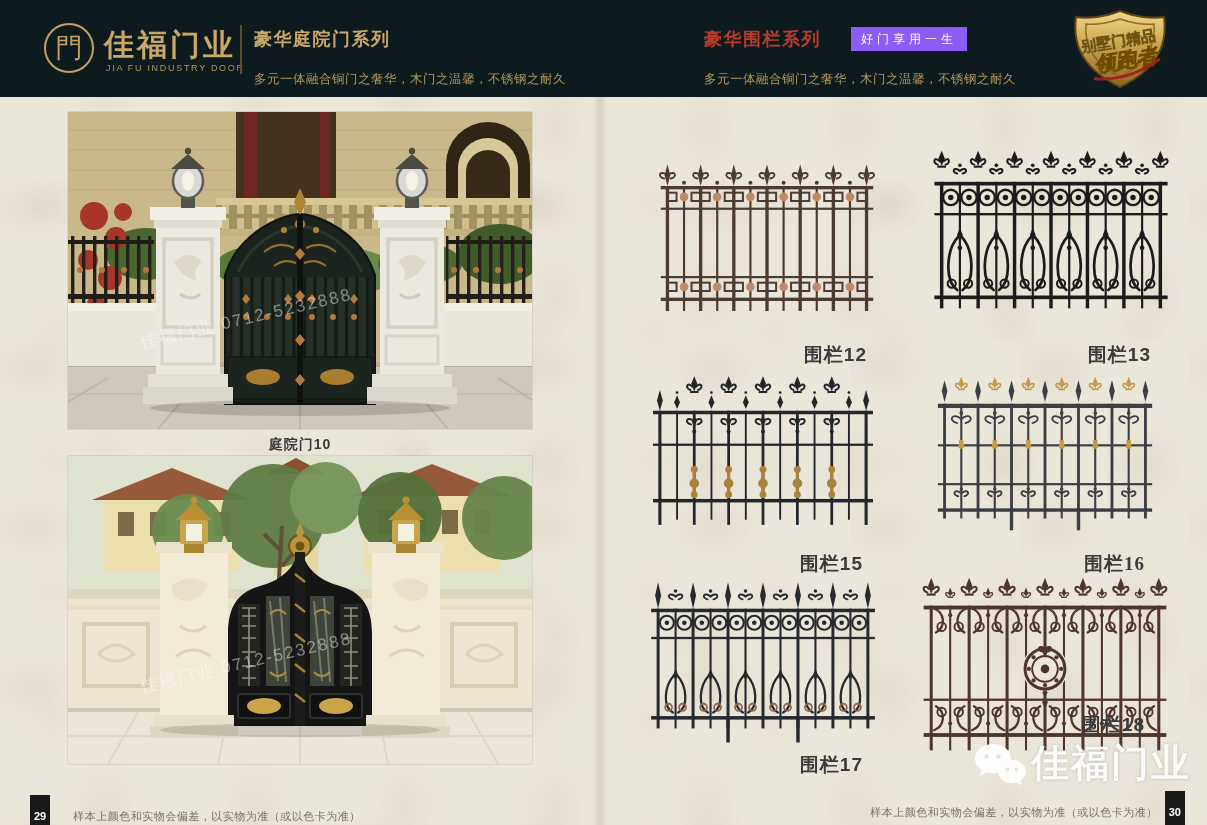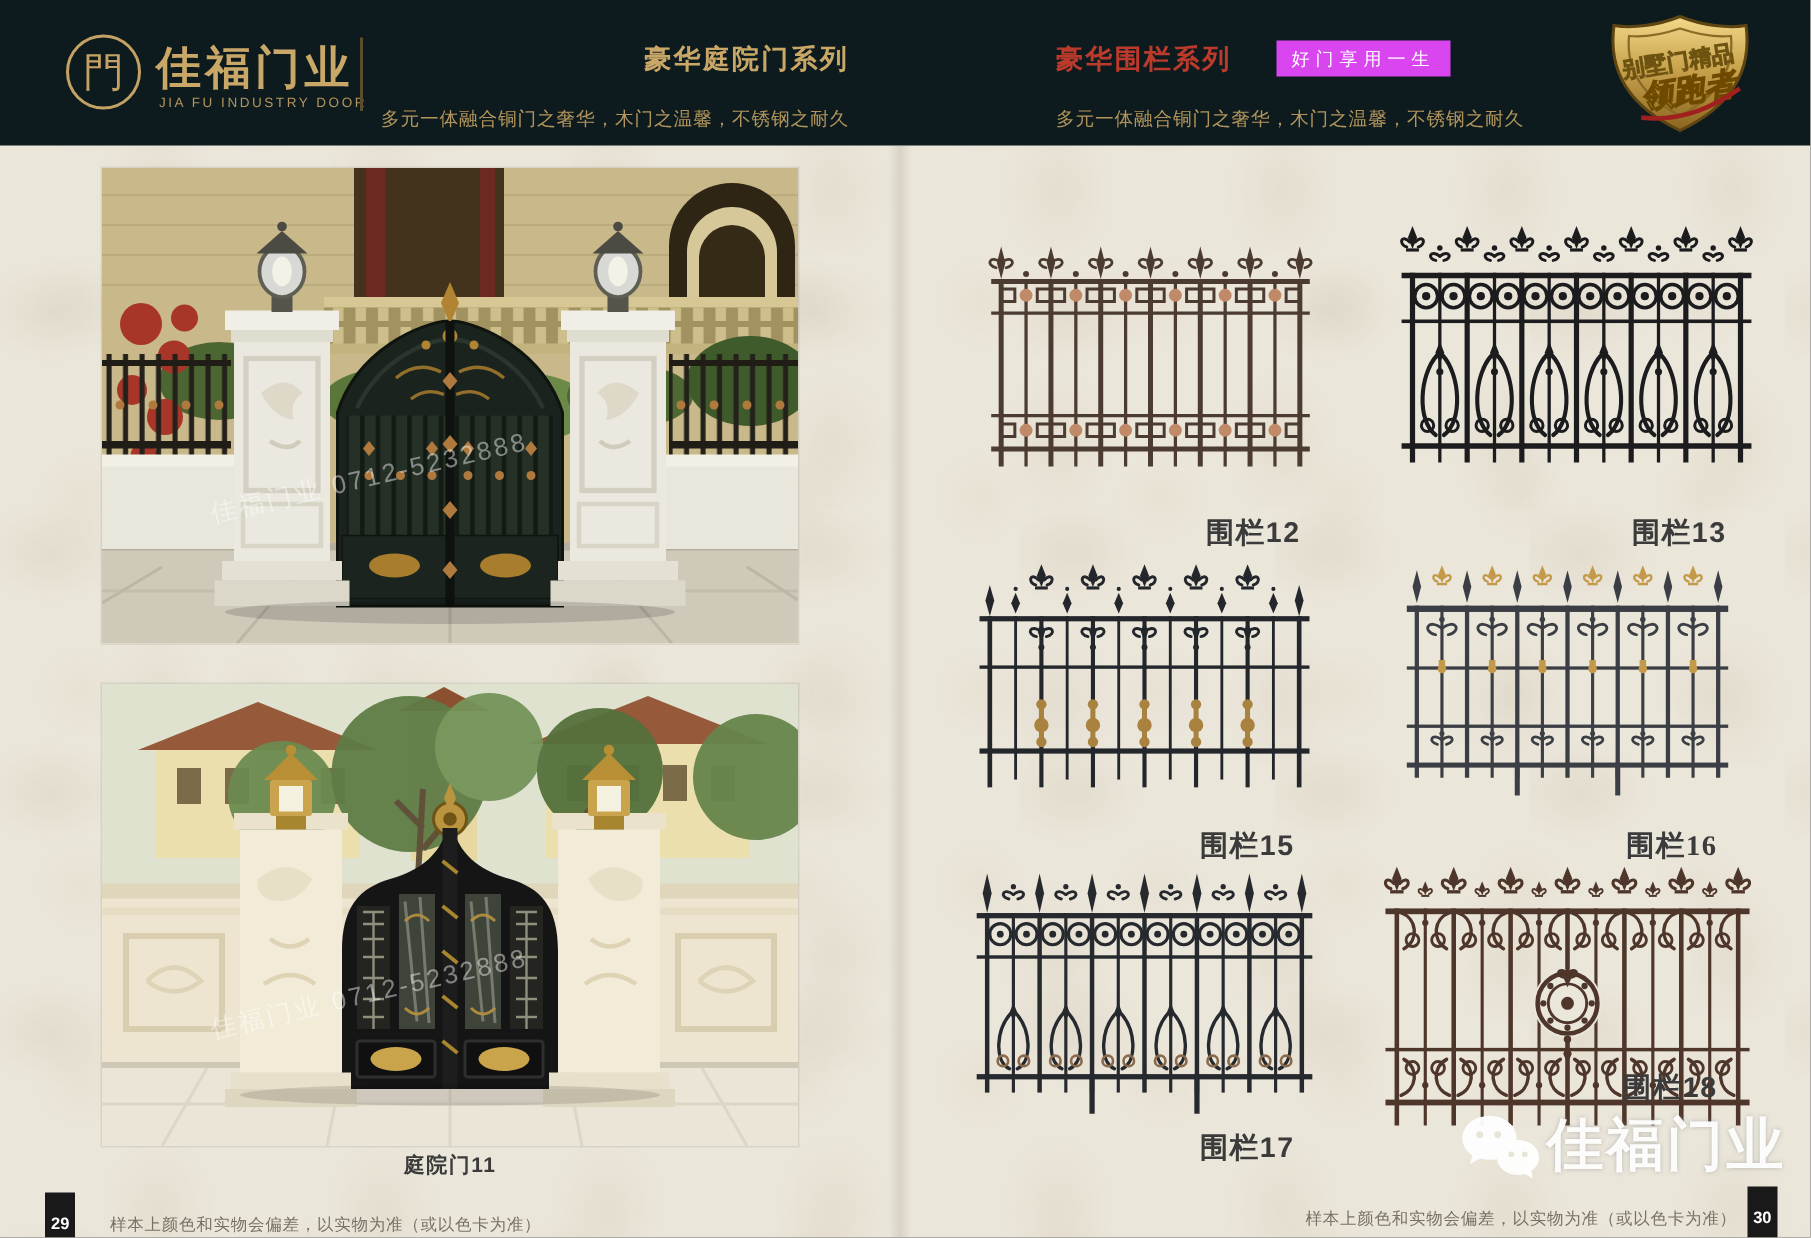--- a/index.html
+++ b/index.html
@@ -14,28 +14,28 @@
   background-size:170px 160px,150px 170px,120px 130px;}
 .crease{position:absolute;left:592px;top:97px;width:16px;height:728px;
   background:linear-gradient(to right,transparent,rgba(110,100,85,.15),transparent);}
 .hdr{position:absolute;left:0;top:0;width:1207px;height:97px;background:#0e1b1e;}
 .logo{position:absolute;left:44px;top:23px;width:50px;height:50px;border:2px solid #c4a264;border-radius:50%;
   display:flex;align-items:center;justify-content:center;color:#c4a264;font-size:27px;line-height:1;}
 .brand-cn{position:absolute;left:104px;top:25px;font-size:30px;font-weight:bold;color:#c9a767;letter-spacing:3px;white-space:nowrap;}
 .brand-en{position:absolute;left:106px;top:63px;font-size:9px;color:#b2955c;letter-spacing:1.7px;white-space:nowrap;}
 .vdiv{position:absolute;left:240px;top:25px;width:2px;height:49px;background:#5c4d2c;}
 .series{position:absolute;top:27px;}
-.s-left{left:254px;text-align:right;}
+.s-left{left:254px;}
 .s-right{left:704px;}
 .row{display:flex;align-items:flex-end;gap:30px;}
 .s-title{font-size:18px;font-weight:bold;letter-spacing:1.5px;white-space:nowrap;}
 .gold{color:#c9a767}
 .red{color:#bb3a2c}
 .s-sub{margin-top:20px;font-size:12.5px;color:#b2955c;letter-spacing:.5px;white-space:nowrap;}
-.tagline{display:inline-block;background:#d946ef;color:#fff;font-size:12px;
+.tagline{display:inline-block;background:#8b5cf6;color:#fff;font-size:12px;
   padding:4px 10px 3px;letter-spacing:4px;white-space:nowrap;}
 .shield{position:absolute;left:1050px;top:6px;}
 .photo{position:absolute;overflow:hidden;box-shadow:0 0 0 1px rgba(0,0,0,.08);}
 #photo1{left:68px;top:112px;width:464px;height:317px;}
 #photo2{left:68px;top:456px;width:464px;height:308px;}
 .photo svg{display:block;width:100%;height:100%;}
 .wm-diag{position:absolute;left:70px;top:195px;transform:rotate(-13deg);
   color:rgba(255,255,255,.45);font-size:17px;white-space:nowrap;letter-spacing:2px;}
 .plabel{position:absolute;width:464px;left:68px;text-align:center;
   font-size:14px;font-weight:bold;color:#3b3b3b;letter-spacing:1px;}
@@ -241,20 +241,21 @@
         <ellipse cx="120" cy="69" rx="15" ry="17" fill="#d8d9d4" stroke="#5e5e55" stroke-width="2.5"></ellipse>
         <ellipse cx="120" cy="69" rx="6.5" ry="10" fill="#f4f2e6"></ellipse>
         <path d="M103 57 L120 42 L137 57 Z" fill="#4b4b43"></path>
         <circle cx="120" cy="39" r="3.2" fill="#4b4b43"></circle>
       </g>
       <use href="#pilA" transform="translate(464,0) scale(-1,1)"></use>
       <ellipse cx="232" cy="296" rx="150" ry="8" fill="rgba(0,0,0,.15)"></ellipse>
     </svg>
     <div class="wm-diag">佳福门业 0712-5232888</div>
   </figure>
+  <div class="plabel" id="plabel1">庭院门10</div>
 
   <figure class="photo" id="photo2">
     <svg viewBox="0 0 464 308" preserveAspectRatio="none">
       <rect width="464" height="308" fill="#dfe2cf"></rect>
       <polygon points="24,44 104,12 184,44" fill="#96593a"></polygon>
       <rect x="36" y="44" width="136" height="72" fill="#ecdfae"></rect>
       <g fill="#7b6b49">
         <rect x="50" y="56" width="16" height="24"></rect>
           <rect x="82" y="56" width="16" height="24"></rect>
         <rect x="114" y="56" width="16" height="24"></rect>
@@ -347,21 +348,20 @@
         <circle cx="126" cy="44" r="3.5" fill="#b98f35"></circle>
         <rect x="112" y="64" width="28" height="24" rx="2" fill="#caa44c"></rect>
         <rect x="118" y="68" width="16" height="17" fill="#f5f1e0"></rect>
         <rect x="116" y="88" width="20" height="9" fill="#a8852f"></rect>
       </g>
       <use href="#pilB" transform="translate(464,0) scale(-1,1)"></use>
       <ellipse cx="232" cy="274" rx="140" ry="7" fill="rgba(0,0,0,.12)"></ellipse>
     </svg>
     <div class="wm-diag">佳福门业 0712-5232888</div>
   </figure>
-  <div class="plabel" id="plabel2">庭院门11</div>
 
   <div class="fimg" id="f12">
       <svg viewBox="0 0 270 192" width="100%" height="100%" preserveAspectRatio="none">
         <rect x="7" y="30" width="256" height="4" fill="#4b3b31"></rect>
         <rect x="7" y="56" width="256" height="2.6" fill="#4b3b31"></rect>
         <rect x="7" y="138" width="256" height="2.6" fill="#4b3b31"></rect>
         <rect x="7" y="164" width="256" height="4" fill="#4b3b31"></rect>
         <rect x="13" y="30" width="4" height="150" fill="#4b3b31"></rect>
         <path d="M15 4 L18.4 17 L15 30 L11.6 17 Z" fill="#4b3b31"></path>
         <path d="M15 17 C6 10 2 19 11 21" fill="none" stroke="#4b3b31" stroke-width="2.2" stroke-linecap="round"></path>

